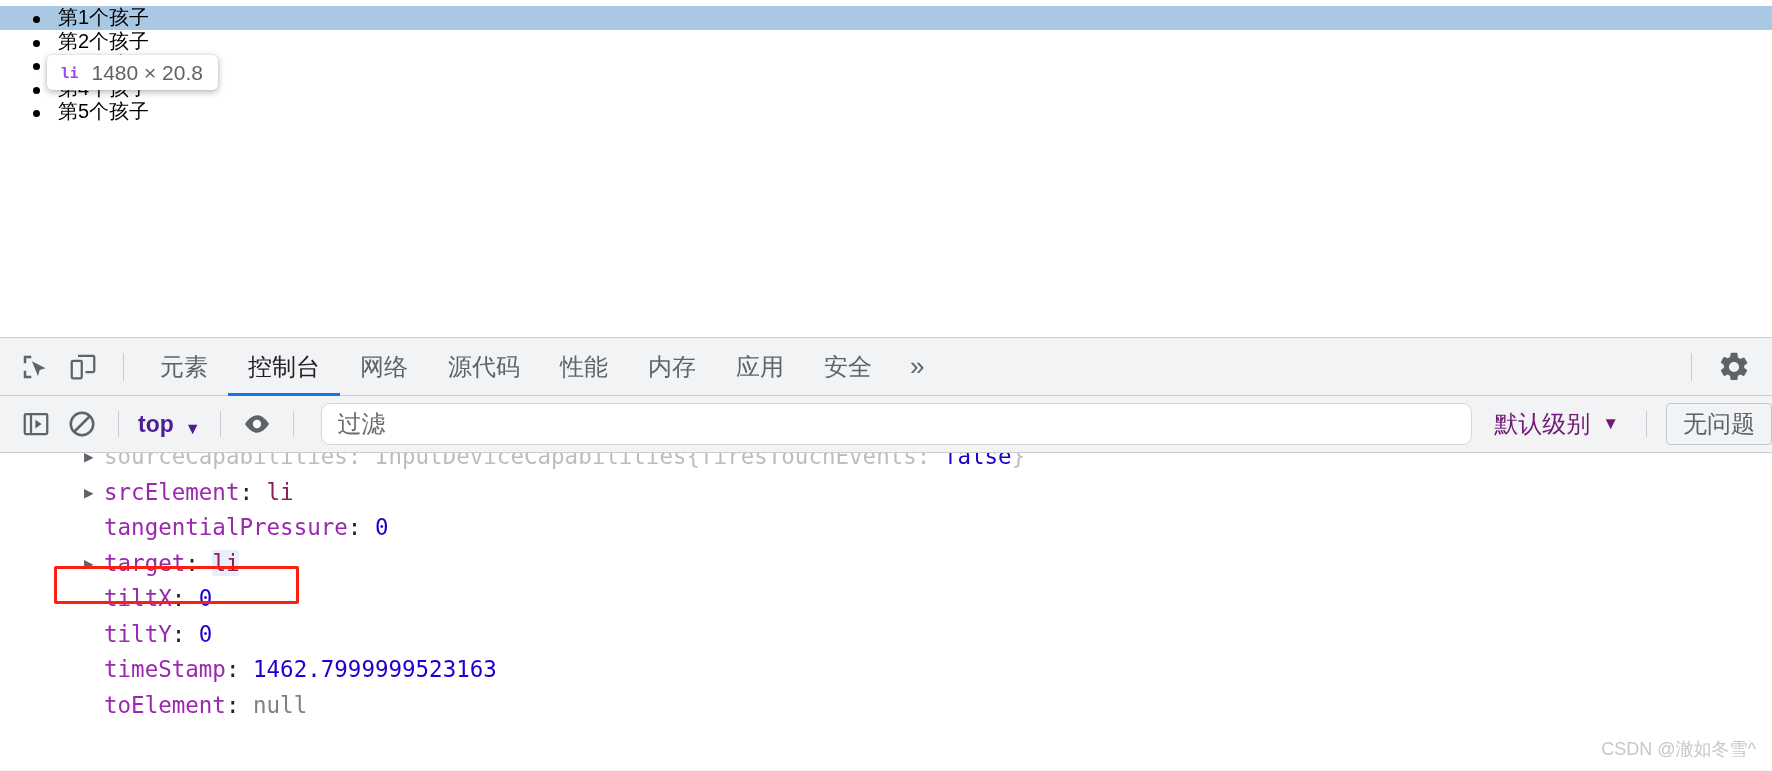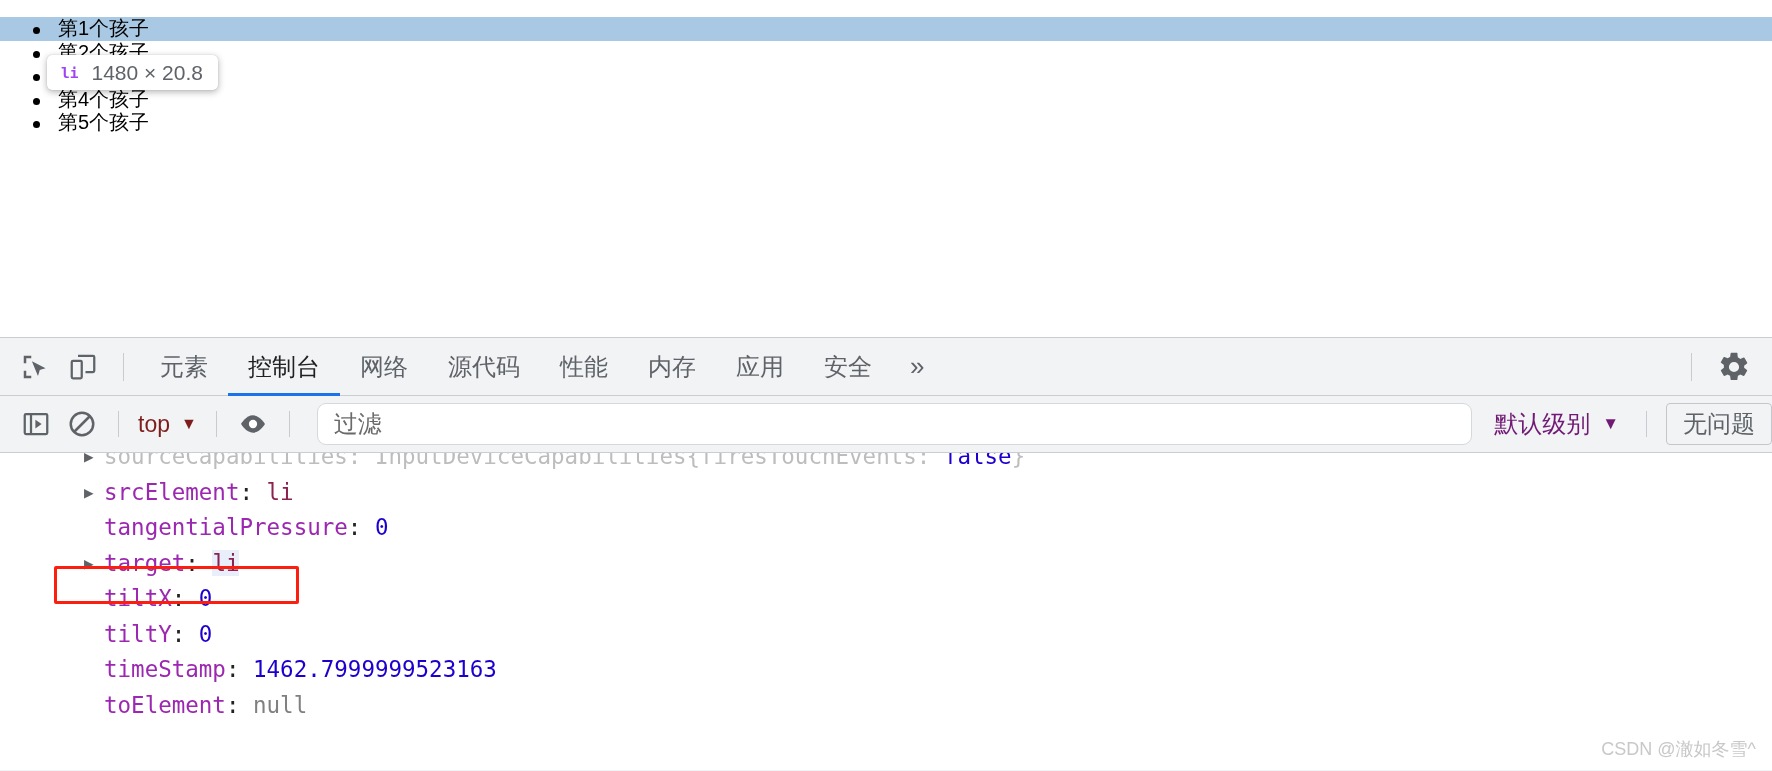--- a/index.html
+++ b/index.html
@@ -20,21 +20,21 @@
     width: 1772px; height: 337px;
     background: #fff;
     overflow: hidden;
   }
 
   ul.child-list {
     margin: 0;
     padding: 0;
     list-style: none;
     position: absolute;
-    left: 0; top: 17px;
+    left: 0; top: 6px;
     width: 1772px;
   }
   ul.child-list li {
     position: relative;
     height: 23.5px;
     line-height: 23.5px;
     font-size: 20px;
     color: #000;
     padding-left: 58px;
     font-family: "Liberation Sans", sans-serif;
@@ -158,26 +158,27 @@
     flex: 0 0 auto;
   }
   .fb-icon.first { margin-left: 13px; }
   .fdiv {
     width: 1px; height: 26px;
     background: #c9cbce;
     margin: 0 13px;
     flex: 0 0 auto;
   }
   .ctx-select {
-    display: flex; align-items: center;
+    display: flex; align-items: flex-end;
     font-size: 23px;
-    color: #7f1d1d;
+    color: #4c1d95;
     padding: 0 6px;
     flex: 0 0 auto;
     white-space: nowrap;
+    font-weight: bold;
   }
   .ctx-select .caret { font-size: 16px; margin-left: 11px; }
   .filter-input {
     flex: 1 1 auto;
     height: 42px;
     margin: 0 8px 0 14px;
     background: #fff;
     border: 1px solid #d6d9dc;
     border-radius: 9px;
     display: flex; align-items: center;

